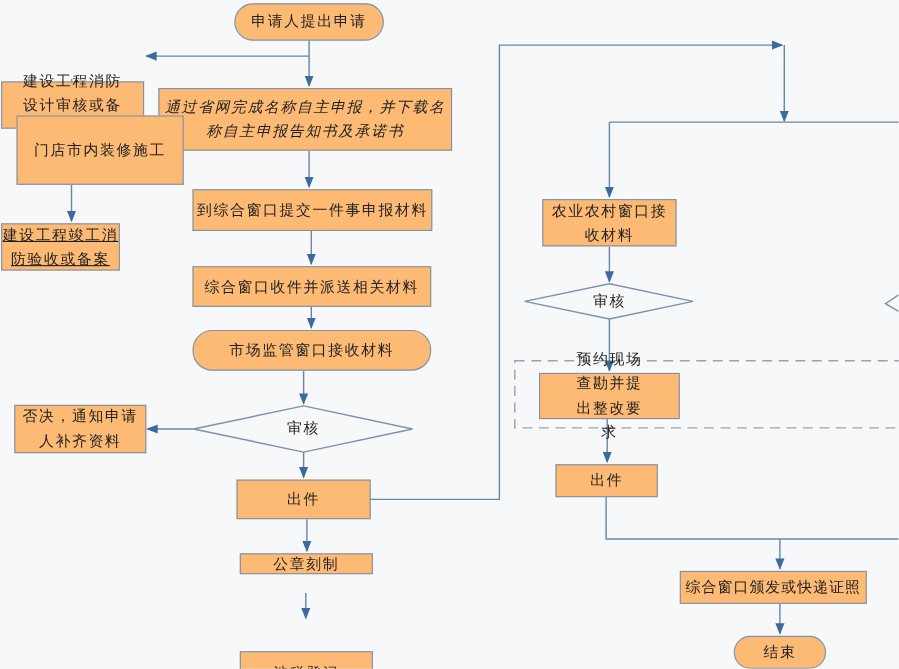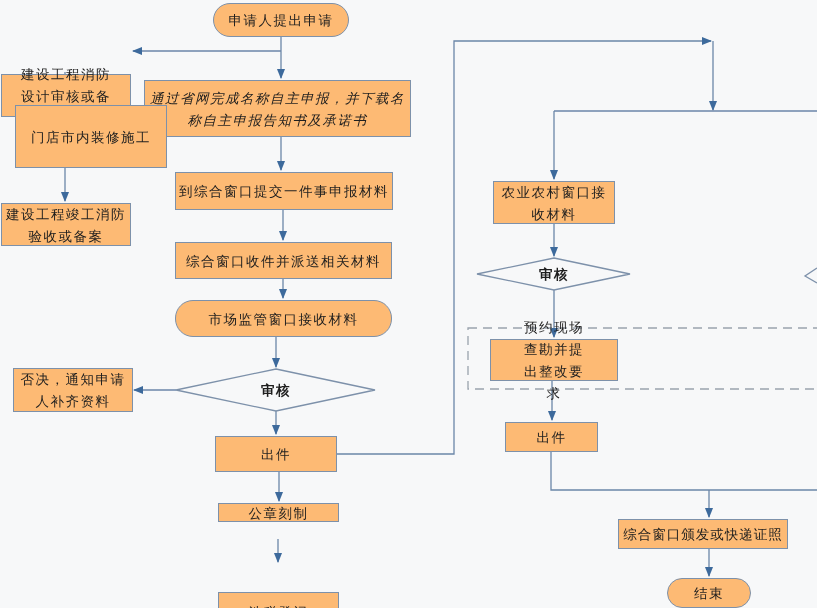--- a/index.html
+++ b/index.html
@@ -4,21 +4,21 @@
 <style>
   html, body { margin: 0; padding: 0; background: #f7f8f9; }
   body { width: 817px; height: 608px; position: relative; overflow: hidden;
          font-family: "DejaVu Sans", "Liberation Sans", sans-serif; color: #1e1e1e; }
   svg { position: absolute; left: 0; top: 0; }
   .node { position: absolute; box-sizing: border-box; border: 1.3px solid #7d91aa;
           background: #fdba74; display: flex; align-items: center; justify-content: center;
           text-align: center; font-size: 13.5px; line-height: 22px; letter-spacing: 1.5px; }
   .term { border-radius: 20px; }
   .label { position: absolute; display: flex; align-items: center; justify-content: center;
-           font-size: 13.5px; letter-spacing: 1.5px; text-align: center; line-height: 22px; font-weight: bold; }
+           font-size: 13.5px; letter-spacing: 1.5px; text-align: center; line-height: 22px; }
 </style>
 </head>
 <body>
 
 <svg width="817" height="608">
   <defs>
     <marker id="arr" viewBox="0 0 10 10" refX="9" refY="5" markerWidth="8" markerHeight="8" orient="auto-start-reverse">
       <path d="M0,1 L10,5 L0,9 z" fill="#3d6a9c"></path>
     </marker>
   </defs>
@@ -75,21 +75,21 @@
 </svg>
 
 <div class="node term" style="left:213px;top:3px;width:136px;height:34px;">申请人提出申请</div>
 
 <div class="node" style="left:1px;top:30px;width:130px;height:43px;padding:0 17px;margin-top:44px;">建设工程消防设计审核或备案</div>
 
 <div class="node" style="left:144px;top:80px;width:267px;height:57px;padding:0 0;font-style:italic;">通过省网完成名称自主申报，并下载名称自主申报告知书及承诺书</div>
 
 <div class="node" style="left:1px;top:105px;width:152px;height:63px;margin-left:14px;">门店市内装修施工</div>
 
-<div class="node" style="left:1px;top:203px;width:130px;height:43px;padding:0 0;">建设工程竣工消防验收或备案</div>
+<div class="node" style="left:1px;top:203px;width:108px;height:43px;padding:0 0;text-decoration:underline;">建设工程竣工消防验收或备案</div>
 
 <div class="node" style="left:175px;top:172px;width:218px;height:38px;">到综合窗口提交一件事申报材料</div>
 
 <div class="node" style="left:175px;top:242px;width:217px;height:37px;">综合窗口收件并派送相关材料</div>
 
 <div class="node" style="left:175px;top:300px;width:217px;height:37px;border-radius:18px;">市场监管窗口接收材料</div>
 
 <div class="label" style="left:226px;top:379px;width:100px;height:22px;">审核</div>
 
 <div class="node" style="left:13px;top:368px;width:120px;height:44px;padding:0 6px;">否决，通知申请人补齐资料</div>

